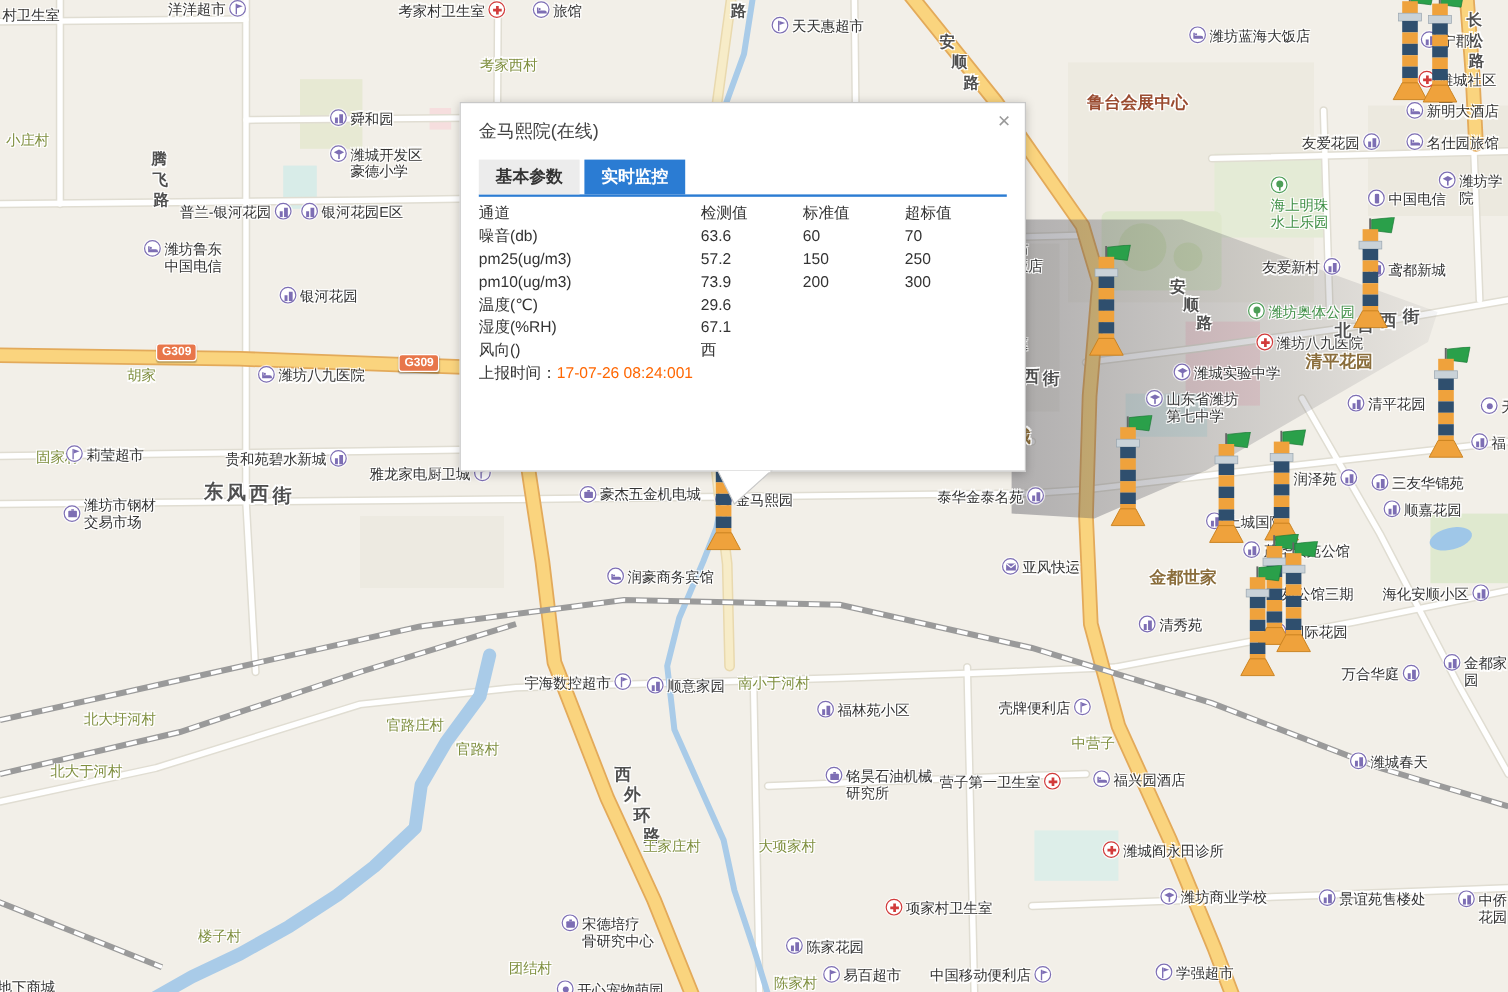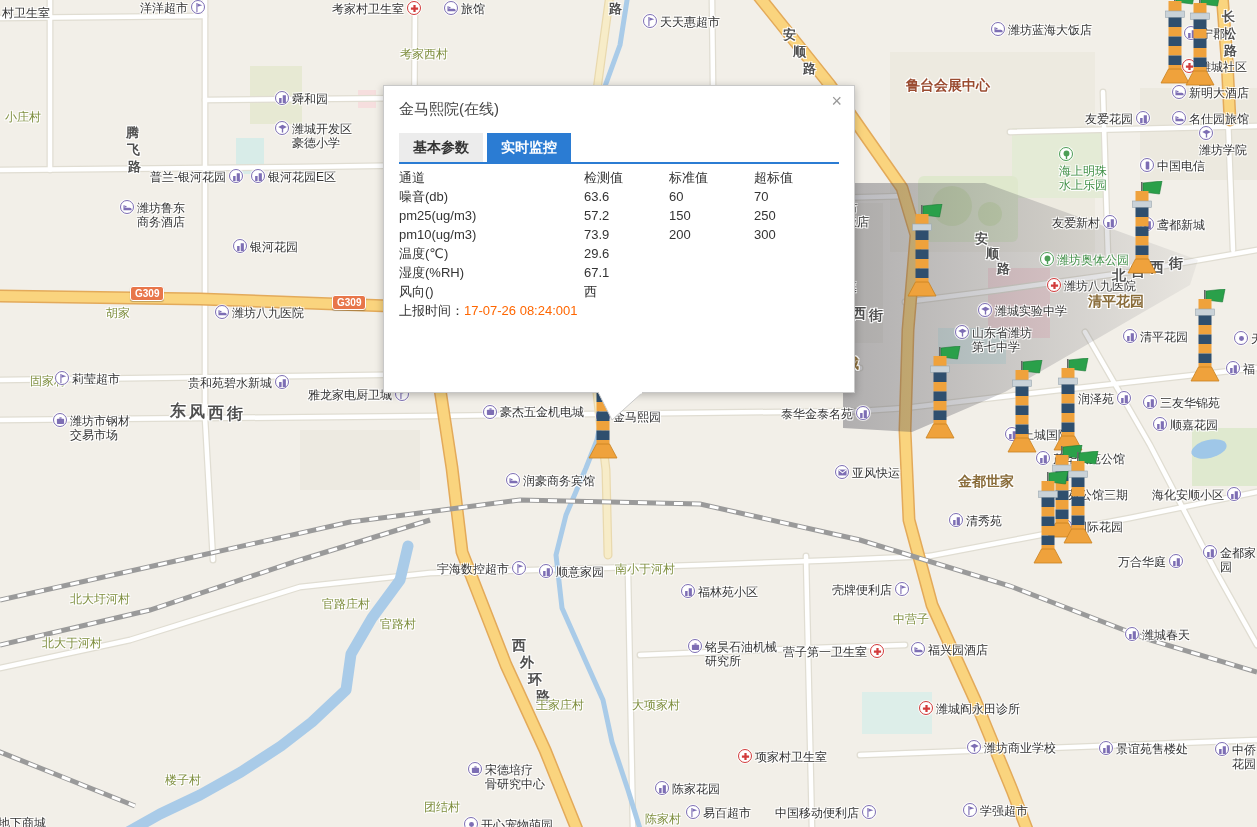--- a/index.html
+++ b/index.html
@@ -195,21 +195,21 @@
               <path d="M3 .8h2v2.2h2.2v2H5v2.2H3V5H.8V3H3z"></path>
             </svg></span><span>潍城社区卫</span></div>
         <div class="lbl poi" style="left: 1172px; top: 86px;"><span class="poi-ic" style="border: 1.5px solid rgb(125, 110, 180);"><svg width="9" height="9" viewBox="0 0 8 8" fill="#7d6eb4">
               <path d="M.4 2h1.1v2.2h4.6A1.6 1.6 0 0 1 7.7 5.8V6.4H.4z"></path>
               <circle cx="2.4" cy="3.2" r=".8"></circle>
             </svg></span><span>新明大酒店</span></div>
         <div class="lbl poi" style="left: 1172px; top: 112px;"><span class="poi-ic" style="border: 1.5px solid rgb(125, 110, 180);"><svg width="9" height="9" viewBox="0 0 8 8" fill="#7d6eb4">
               <path d="M.4 2h1.1v2.2h4.6A1.6 1.6 0 0 1 7.7 5.8V6.4H.4z"></path>
               <circle cx="2.4" cy="3.2" r=".8"></circle>
             </svg></span><span>名仕园旅馆</span></div>
-        <div class="lbl poi" style="left: 1199px; top: 127px; flex-direction: column;"><span class="poi-ic" style="border: 1.5px solid rgb(125, 110, 180);"><svg width="9" height="9" viewBox="0 0 8 8" fill="#7d6eb4">
+        <div class="lbl poi" style="left: 1199px; top: 144px;"><span class="poi-ic" style="border: 1.5px solid rgb(125, 110, 180);"><svg width="9" height="9" viewBox="0 0 8 8" fill="#7d6eb4">
               <path d="M4 .6 7.8 2.6 4 4.6.2 2.6z"></path>
               <rect x="3.4" y="4.2" width="1.2" height="3.4"></rect>
             </svg></span><span>潍坊学院</span></div>
         <div class="lbl poi" style="left: 1085px; top: 112px;"><span>友爱花园</span><span class="poi-ic" style="border: 1.5px solid rgb(125, 110, 180);"><svg width="9" height="9" viewBox="0 0 8 8" fill="#7d6eb4">
               <path d="M1 8V3.5h2.2V8zM4.2 8V1h2.8v7z"></path>
             </svg></span></div>
         <div class="lbl park" style="left: 1059px; top: 148px; flex-direction: column;"><span class="poi-ic" style="border: 1.5px solid rgb(77, 158, 87);"><svg width="9" height="9" viewBox="0 0 8 8" fill="#4d9e57">
               <circle cx="4" cy="3" r="2.6"></circle>
               <rect x="3.4" y="4.8" width="1.2" height="3.2"></rect>
             </svg></span><span>海上明珠
@@ -230,21 +230,21 @@
         <div class="lbl poi" style="left: 150px; top: 170px;"><span>普兰-银河花园</span><span class="poi-ic" style="border: 1.5px solid rgb(125, 110, 180);"><svg width="9" height="9" viewBox="0 0 8 8" fill="#7d6eb4">
               <path d="M1 8V3.5h2.2V8zM4.2 8V1h2.8v7z"></path>
             </svg></span></div>
         <div class="lbl poi" style="left: 251px; top: 170px;"><span class="poi-ic" style="border: 1.5px solid rgb(125, 110, 180);"><svg width="9" height="9" viewBox="0 0 8 8" fill="#7d6eb4">
               <path d="M1 8V3.5h2.2V8zM4.2 8V1h2.8v7z"></path>
             </svg></span><span>银河花园E区</span></div>
         <div class="lbl poi" style="left: 120px; top: 201px;"><span class="poi-ic" style="border: 1.5px solid rgb(125, 110, 180);"><svg width="9" height="9" viewBox="0 0 8 8" fill="#7d6eb4">
               <path d="M.4 2h1.1v2.2h4.6A1.6 1.6 0 0 1 7.7 5.8V6.4H.4z"></path>
               <circle cx="2.4" cy="3.2" r=".8"></circle>
             </svg></span><span>潍坊鲁东
-商务酒店</span></div>
+中国电信</span></div>
         <div class="lbl poi" style="left: 233px; top: 240px;"><span class="poi-ic" style="border: 1.5px solid rgb(125, 110, 180);"><svg width="9" height="9" viewBox="0 0 8 8" fill="#7d6eb4">
               <path d="M1 8V3.5h2.2V8zM4.2 8V1h2.8v7z"></path>
             </svg></span><span>银河花园</span></div>
         <div class="lbl poi" style="left: 1052px; top: 216px;"><span>友爱新村</span><span class="poi-ic" style="border: 1.5px solid rgb(125, 110, 180);"><svg width="9" height="9" viewBox="0 0 8 8" fill="#7d6eb4">
               <path d="M1 8V3.5h2.2V8zM4.2 8V1h2.8v7z"></path>
             </svg></span></div>
         <div class="lbl poi" style="left: 1140px; top: 218px;"><span class="poi-ic" style="border: 1.5px solid rgb(125, 110, 180);"><svg width="9" height="9" viewBox="0 0 8 8" fill="#7d6eb4">
               <path d="M1 8V3.5h2.2V8zM4.2 8V1h2.8v7z"></path>
             </svg></span><span>鸢都新城</span></div>
         <div class="lbl road" style="left: 975px; top: 232px;"><span class="ch" style="left: 0px; top: 0px;">安</span><span class="ch" style="left: 11px; top: 15px;">顺</span><span class="ch" style="left: 22px; top: 30px;">路</span></div>
@@ -391,21 +391,21 @@
         <div class="lbl vil" style="left: 30px; top: 338px; margin-top: 36px;"><span>固家村</span></div>
         <div class="lbl poi" style="left: 55px; top: 372px;"><span class="poi-ic" style="border: 1.5px solid rgb(125, 110, 180);"><svg width="9" height="9" viewBox="0 0 8 8" fill="#7d6eb4">
               <path d="M2.1 0h1v8h-1z"></path>
               <path d="M3.1 0.4 7.4 1.9 3.1 3.4z"></path>
             </svg></span><span>莉莹超市</span></div>
         <div class="lbl vil" style="left: 106px; top: 306px;"><span>胡家</span></div>
         <div class="lbl poi" style="left: 215px; top: 306px;"><span class="poi-ic" style="border: 1.5px solid rgb(125, 110, 180);"><svg width="9" height="9" viewBox="0 0 8 8" fill="#7d6eb4">
               <path d="M.4 2h1.1v2.2h4.6A1.6 1.6 0 0 1 7.7 5.8V6.4H.4z"></path>
               <circle cx="2.4" cy="3.2" r=".8"></circle>
             </svg></span><span>潍坊八九医院</span></div>
-        <div class="lbl poi" style="left: 53px; top: 414px;"><span class="poi-ic" style="border: 1.5px solid rgb(125, 110, 180);"><svg width="9" height="9" viewBox="0 0 8 8" fill="#7d6eb4">
+        <div class="lbl poi" style="left: 53px; top: 414px; align-items: center;"><span class="poi-ic" style="border: 1.5px solid rgb(125, 110, 180);"><svg width="9" height="9" viewBox="0 0 8 8" fill="#7d6eb4">
               <rect x=".8" y="2.4" width="6.4" height="4.8" rx=".7"></rect>
               <path d="M3 2.4V1.2h2v1.2z"></path>
             </svg></span><span>潍坊市钢材
 交易市场</span></div>
         <div class="lbl road" style="left: 170px; top: 404px; font-size: 16px;"><span class="ch" style="left: 0px; top: 0px;">东</span><span class="ch" style="left: 19px; top: 1px;">风</span><span class="ch" style="left: 38px; top: 2px;">西</span><span class="ch" style="left: 57px; top: 3px;">街</span></div>
         <div class="lbl poi" style="left: 188px; top: 376px;"><span>贵和苑碧水新城</span><span class="poi-ic" style="border: 1.5px solid rgb(125, 110, 180);"><svg width="9" height="9" viewBox="0 0 8 8" fill="#7d6eb4">
               <path d="M1 8V3.5h2.2V8zM4.2 8V1h2.8v7z"></path>
             </svg></span></div>
         <div class="lbl poi" style="left: 308px; top: 388px;"><span>雅龙家电厨卫城</span><span class="poi-ic" style="border: 1.5px solid rgb(125, 110, 180);"><svg width="9" height="9" viewBox="0 0 8 8" fill="#7d6eb4">
               <path d="M2.1 0h1v8h-1z"></path>

